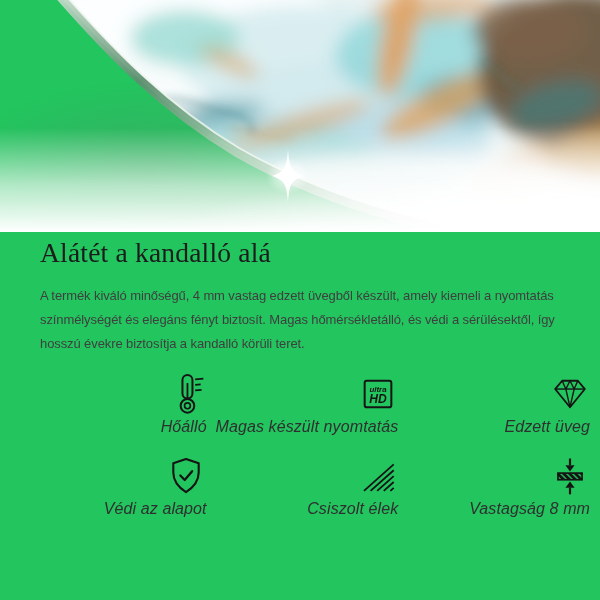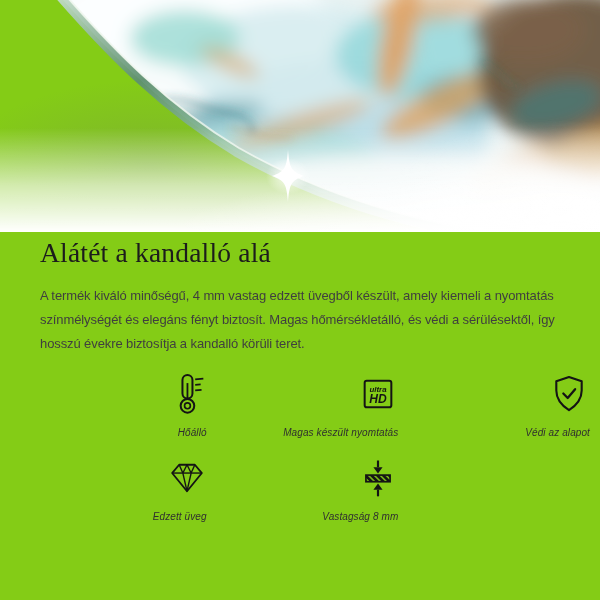--- a/index.html
+++ b/index.html
@@ -2,21 +2,21 @@
 <html><head>
 <meta charset="utf-8">
 <style>
   * { margin: 0; padding: 0; box-sizing: border-box; }
   html, body { background: #ffffff; }
   body {
     width: 600px; height: 600px; overflow: hidden;
     font-family: "Liberation Sans", "DejaVu Sans", sans-serif;
     color: #3f3f3f;
   }
-  .page { width: 600px; height: 600px; background: #84cc16; position: relative; }
+  .page { width: 600px; height: 600px; background: #22c55e; position: relative; }
 
   .hero { width: 600px; height: 232px; overflow: hidden; position: relative; }
   .hero svg { display: block; }
 
   h1.title {
     margin: 4px 40px 0 40px;
     font-family: "Liberation Serif", "DejaVu Serif", serif;
     font-weight: 400;
     font-size: 27.5px;
     line-height: 1.2;
@@ -37,22 +37,21 @@
   .features {
     margin-top: 14px;
     padding: 0 10px 0 15px;
     display: grid;
     grid-template-columns: 1fr 1fr 1fr;
     row-gap: 16px;
   }
   .feature { display: flex; flex-direction: column; align-items: flex-end; font-style: italic; }
   .ficon { height: 48px; display: flex; align-items: center; justify-content: center; }
   .flabel {
-    margin-top: 9px;
-    font-size: 10px;
+    font-size: 16px;
     color: #2f2f2f;
     letter-spacing: 0.1px;
     text-align: center;
     white-space: nowrap;
   }
   .ico { stroke: #141414; fill: none; stroke-width: 2.2; }
 </style>
 </head>
 <body>
 
@@ -177,46 +176,58 @@
           <rect x="8" y="8" width="32" height="32" rx="2.5" stroke-width="2.4"></rect>
           <text x="24" y="21" text-anchor="middle" font-family="Liberation Sans, sans-serif" font-size="9.5" font-weight="700" fill="#141414" stroke="none">ultra</text>
           <text x="24" y="35" text-anchor="middle" font-family="Liberation Sans, sans-serif" font-size="14.5" font-weight="800" fill="#141414" stroke="none">HD</text>
         </svg>
       </div>
       <div class="flabel">Magas készült nyomtatás</div>
     </div>
 
     <div class="feature">
       <div class="ficon">
-        <svg width="42" height="42" viewBox="0 0 48 48" class="ico" stroke-linejoin="round">
-          <path d="M24,4.5 L38.5,9.5 L38.5,20 C38.5,29.5 32.5,37 24,42.5 C15.5,37 9.5,29.5 9.5,20 L9.5,9.5 Z" stroke-width="2.4"></path>
-          <path d="M17.5,23.5 L22.5,28.5 L31,18.5" stroke-width="2.6" stroke-linecap="round"></path>
-        </svg>
-      </div>
-      <div class="flabel">Védi az alapot</div>
-    </div>
-
-    <div class="feature">
-      <div class="ficon">
         <svg width="40" height="38" viewBox="0 0 48 46" class="ico" stroke-linejoin="round">
           <path d="M14.5,7 L33.5,7 L42,17 L24,39 L6,17 Z" stroke-width="2.2"></path>
           <g stroke-width="1.7">
             <line x1="6" y1="17" x2="42" y2="17"></line>
             <line x1="14.5" y1="7" x2="19" y2="17"></line>
             <line x1="33.5" y1="7" x2="29" y2="17"></line>
             <line x1="24" y1="7" x2="19" y2="17"></line>
             <line x1="24" y1="7" x2="29" y2="17"></line>
             <line x1="19" y1="17" x2="24" y2="39"></line>
             <line x1="29" y1="17" x2="24" y2="39"></line>
           </g>
         </svg>
       </div>
       <div class="flabel">Edzett üveg</div>
     </div>
 
+    <div class="feature">
+      <div class="ficon">
+        <svg width="42" height="42" viewBox="0 0 48 48" class="ico" stroke-linejoin="round">
+          <path d="M24,4.5 L38.5,9.5 L38.5,20 C38.5,29.5 32.5,37 24,42.5 C15.5,37 9.5,29.5 9.5,20 L9.5,9.5 Z" stroke-width="2.4"></path>
+          <path d="M17.5,23.5 L22.5,28.5 L31,18.5" stroke-width="2.6" stroke-linecap="round"></path>
+        </svg>
+      </div>
+      <div class="flabel">Védi az alapot</div>
+    </div>
+
+    <div class="feature">
+      <div class="ficon">
+        <svg width="40" height="38" viewBox="0 0 48 46" class="ico" stroke-width="4.2">
+          <line x1="7" y1="41" x2="43" y2="9"></line>
+          <line x1="15" y1="41" x2="43" y2="16.1"></line>
+          <line x1="23" y1="41" x2="43" y2="23.2"></line>
+          <line x1="31" y1="41" x2="43" y2="30.3"></line>
+          <line x1="39" y1="41" x2="43" y2="37.4"></line>
+        </svg>
+      </div>
+      <div class="flabel">Csiszolt élek</div>
+    </div>
 
     <div class="feature">
       <div class="ficon">
         <svg width="40" height="44" viewBox="0 0 48 48" class="ico">
           <defs>
             <pattern id="hatchP" width="5" height="5" patternUnits="userSpaceOnUse" patternTransform="rotate(-45)">
               <rect width="2.2" height="5" fill="#141414"></rect>
             </pattern>
           </defs>
           <line x1="24" y1="3" x2="24" y2="11" stroke-width="2.6"></line>

